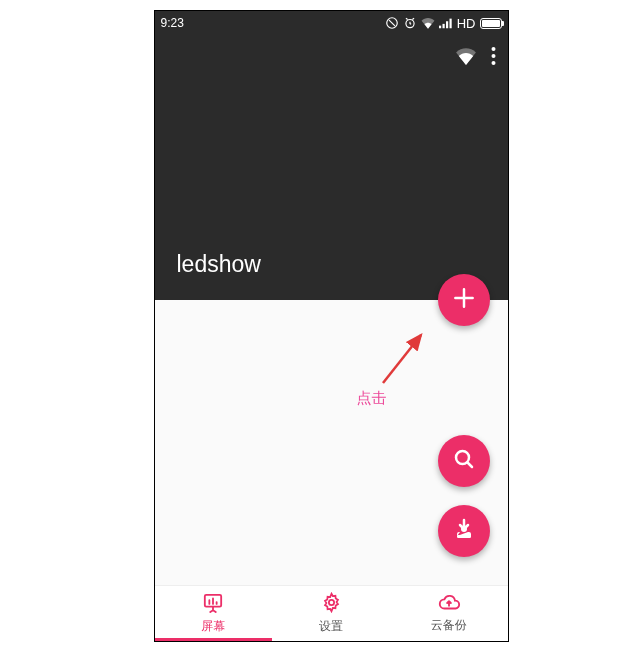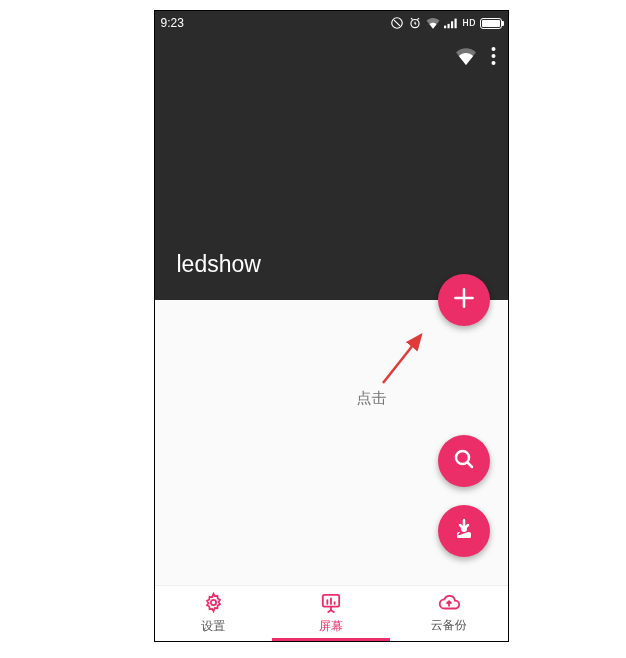--- a/index.html
+++ b/index.html
@@ -77,21 +77,21 @@
     .fab-add, .fab-search, .fab-download { position: absolute; }
 
     
     .annotation {
       position: absolute;
       left: 218px; top: 316px;
       pointer-events: none;
     }
     .annotation svg { display: block; }
     .annotation-text {
-      color: #737373;
+      color: #ec4899;
       font-size: 15px;
       position: absolute;
       left: -16px; top: 62px;
     }
 
     .bottom-nav {
       position: absolute;
       bottom: 0; left: 0; right: 0;
       height: 56px;
       background: #fff;
@@ -147,21 +147,21 @@
           </svg>
       </span>
       <span>
         <svg width="14" height="12" viewBox="0 0 16 12" fill="#fff">
             <rect x="0" y="9" width="2.5" height="3"></rect>
             <rect x="4" y="7" width="2.5" height="5"></rect>
             <rect x="8" y="4" width="2.5" height="8"></rect>
             <rect x="12" y="1" width="2.5" height="11"></rect>
           </svg>
       </span>
-      <span style="font-size:11px;font-family:Liberation Mono, monospace;">HD</span>
+      <span style="font-size:13px;">HD</span>
       <span class="battery">
           <span class="fill"></span>
         </span>
     </div>
   </div>
 
   <div class="hero">
     <div class="appbar-icons">
       <span>
         <svg width="22" height="18" viewBox="0 0 24 20" fill="#fff">
@@ -214,38 +214,38 @@
         <marker id="arrowhead" markerWidth="8" markerHeight="8" refX="6" refY="3" orient="auto">
           <polygon points="0 0, 7 3, 0 6" fill="#e03a3a"></polygon>
         </marker>
       </defs>
       <line x1="10" y1="56" x2="48" y2="8" stroke="#e03a3a" stroke-width="2.5" marker-end="url(#arrowhead)"></line>
     </svg>
     <div class="annotation-text">点击</div>
   </div>
 
   <div class="bottom-nav">
+    <div class="nav-item active">
+      <span>
+        <svg width="22" height="20" viewBox="0 0 24 22" fill="none" stroke="#ec2e68" stroke-width="2" stroke-linecap="round">
+            <rect x="3" y="2" width="18" height="13" rx="1.5"></rect>
+            <path d="M8 12V8M12 12V6M16 12v-2M12 15v4M9 21l3-2 3 2"></path>
+          </svg>
+      </span>
+      <span>屏幕</span>
+    </div>
     <div class="nav-item">
       <span>
         <svg width="21" height="21" viewBox="0 0 24 24" fill="none" stroke="#ec2e68" stroke-width="2">
             <circle cx="12" cy="12" r="3"></circle>
             <path d="M12 2l1.5 2.6 3-.3.3 3 2.6 1.5-1.6 2.6 1.6 2.6-2.6 1.5-.3 3-3-.3L12 22l-1.5-2.6-3 .3-.3-3L4.6 15.2l1.6-2.6-1.6-2.6L7.2 8.5l.3-3 3 .3L12 2z"></path>
           </svg>
       </span>
       <span>设置</span>
     </div>
-    <div class="nav-item active">
-      <span>
-        <svg width="22" height="20" viewBox="0 0 24 22" fill="none" stroke="#ec2e68" stroke-width="2" stroke-linecap="round">
-            <rect x="3" y="2" width="18" height="13" rx="1.5"></rect>
-            <path d="M8 12V8M12 12V6M16 12v-2M12 15v4M9 21l3-2 3 2"></path>
-          </svg>
-      </span>
-      <span>屏幕</span>
-    </div>
     <div class="nav-item">
       <span>
         <svg width="24" height="18" viewBox="0 0 26 18" fill="none" stroke="#ec2e68" stroke-width="2" stroke-linecap="round">
             <path d="M8 15a5 5 0 110-10 6 6 0 0111.5 1.5A4 4 0 0120 15H8z"></path>
             <path d="M13 12V7m0 0l-2 2m2-2l2 2"></path>
           </svg>
       </span>
       <span>云备份</span>
     </div>
   </div>

